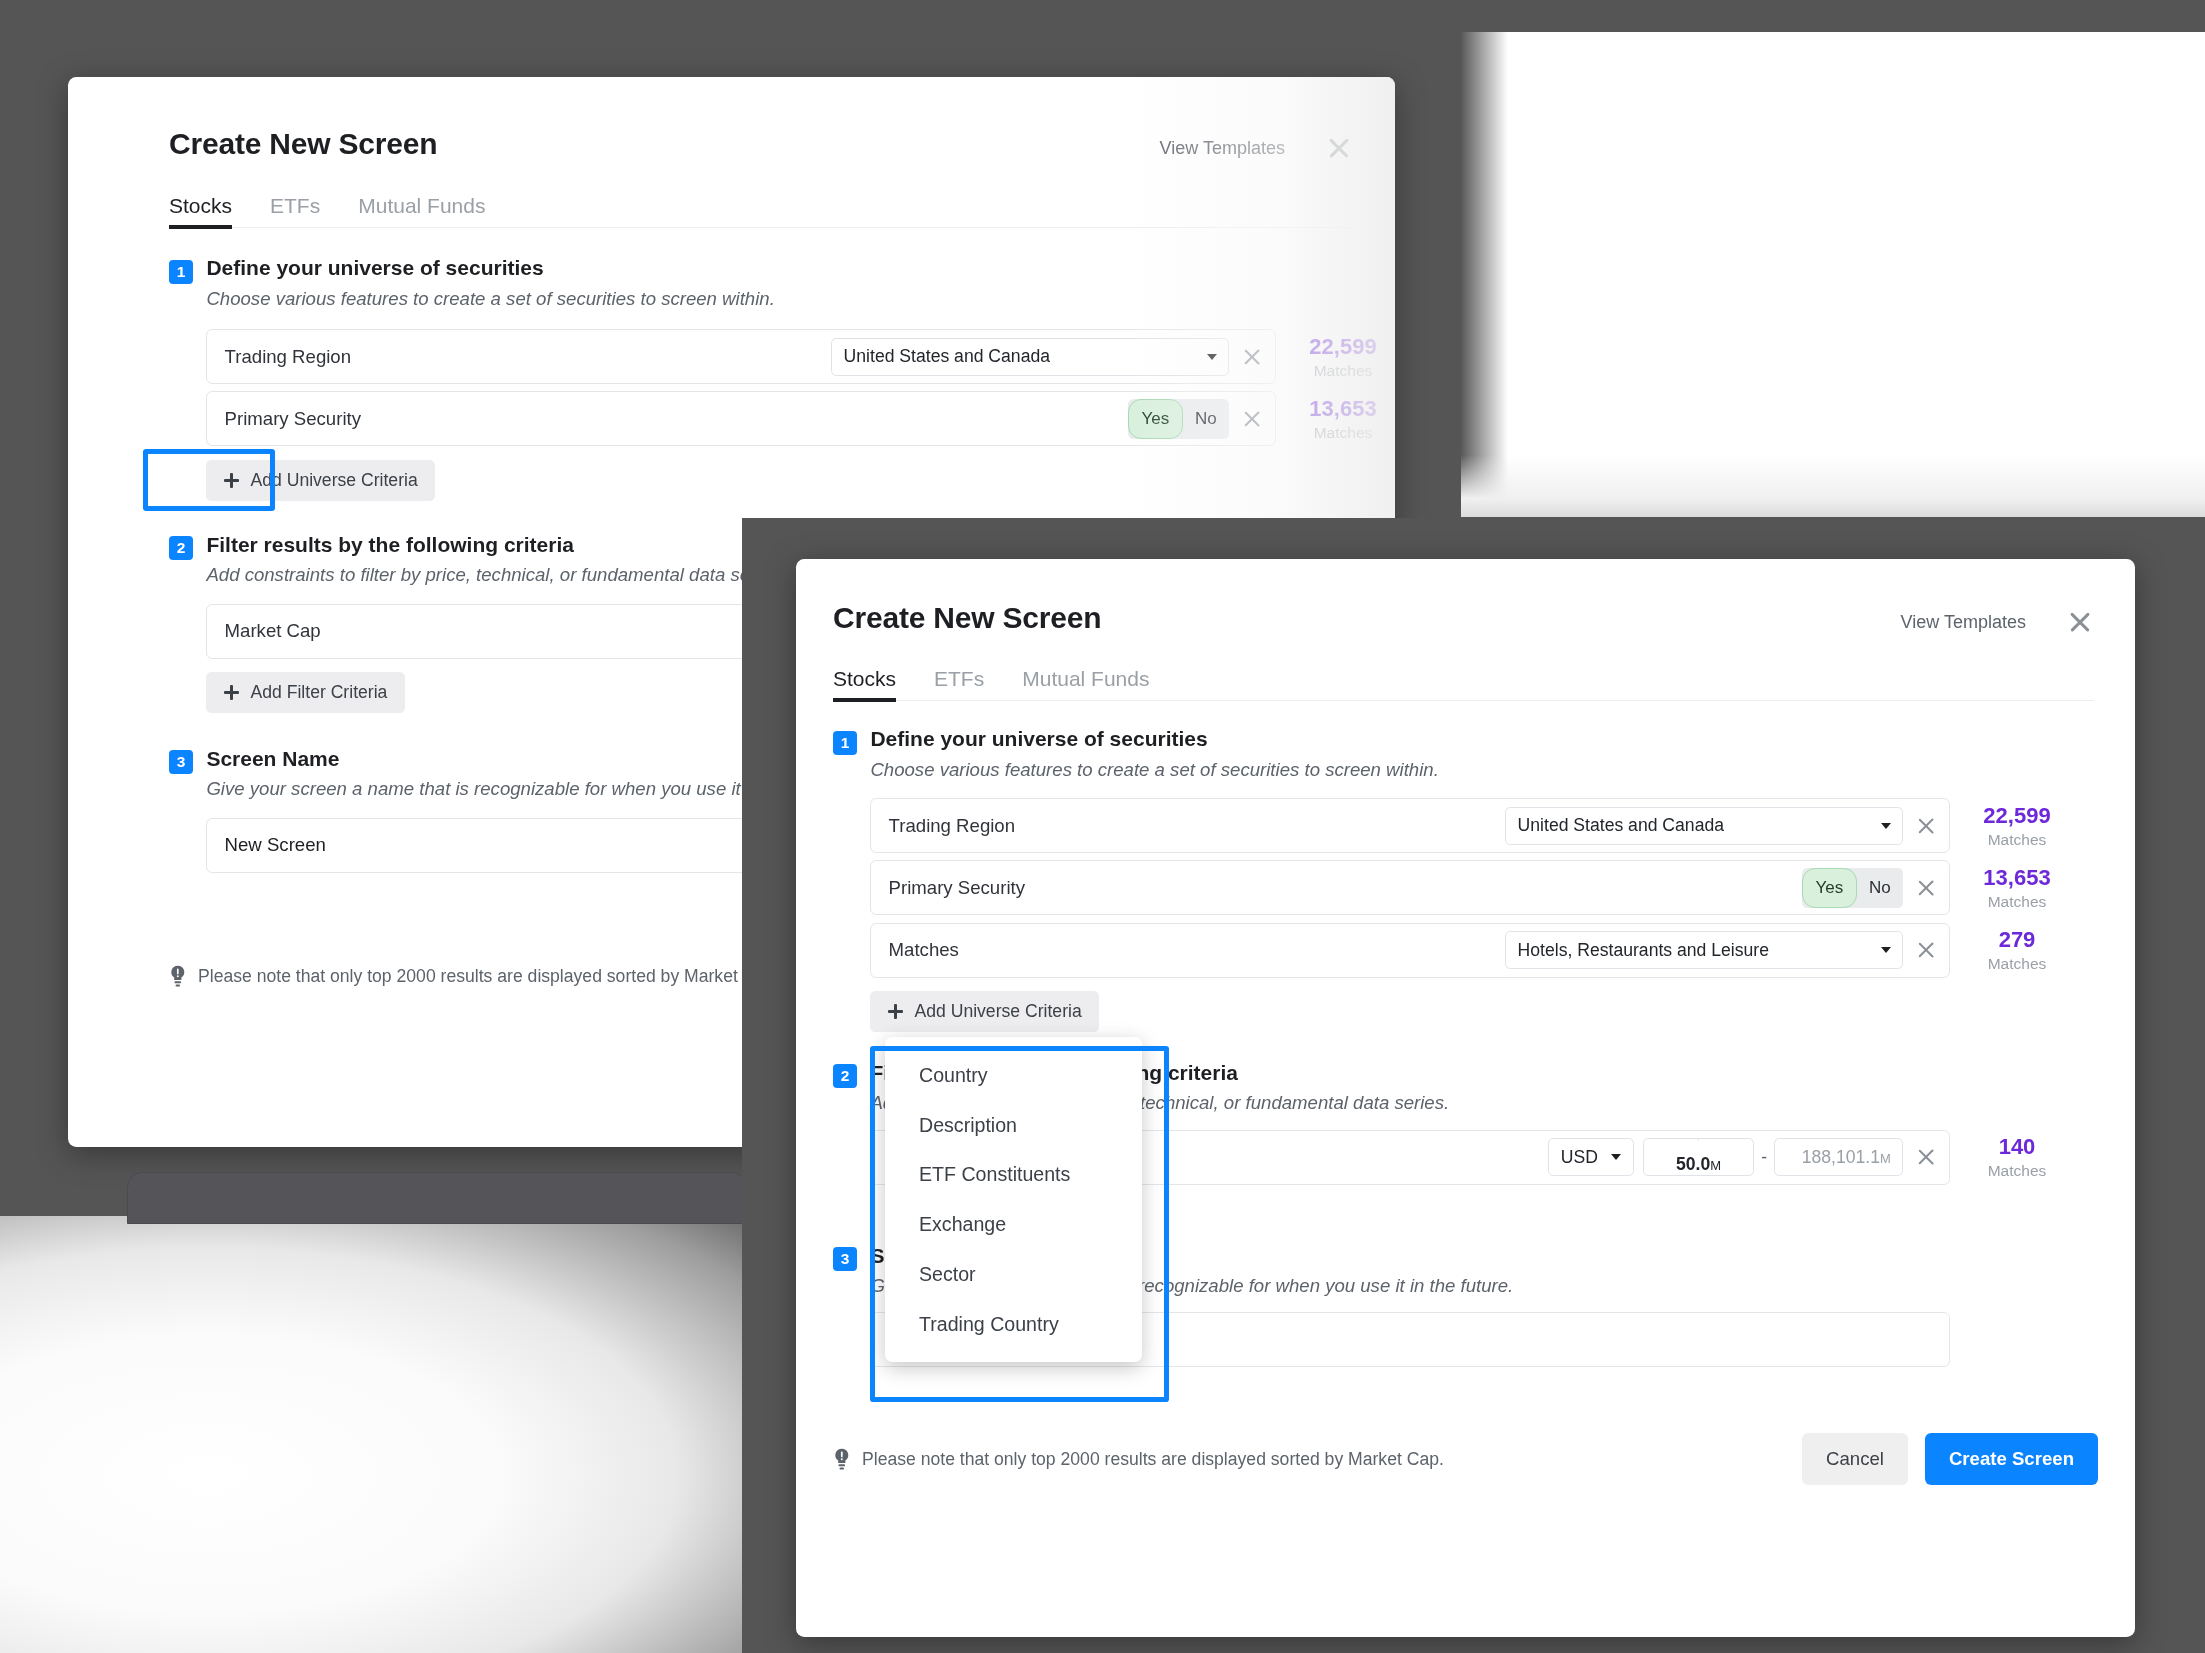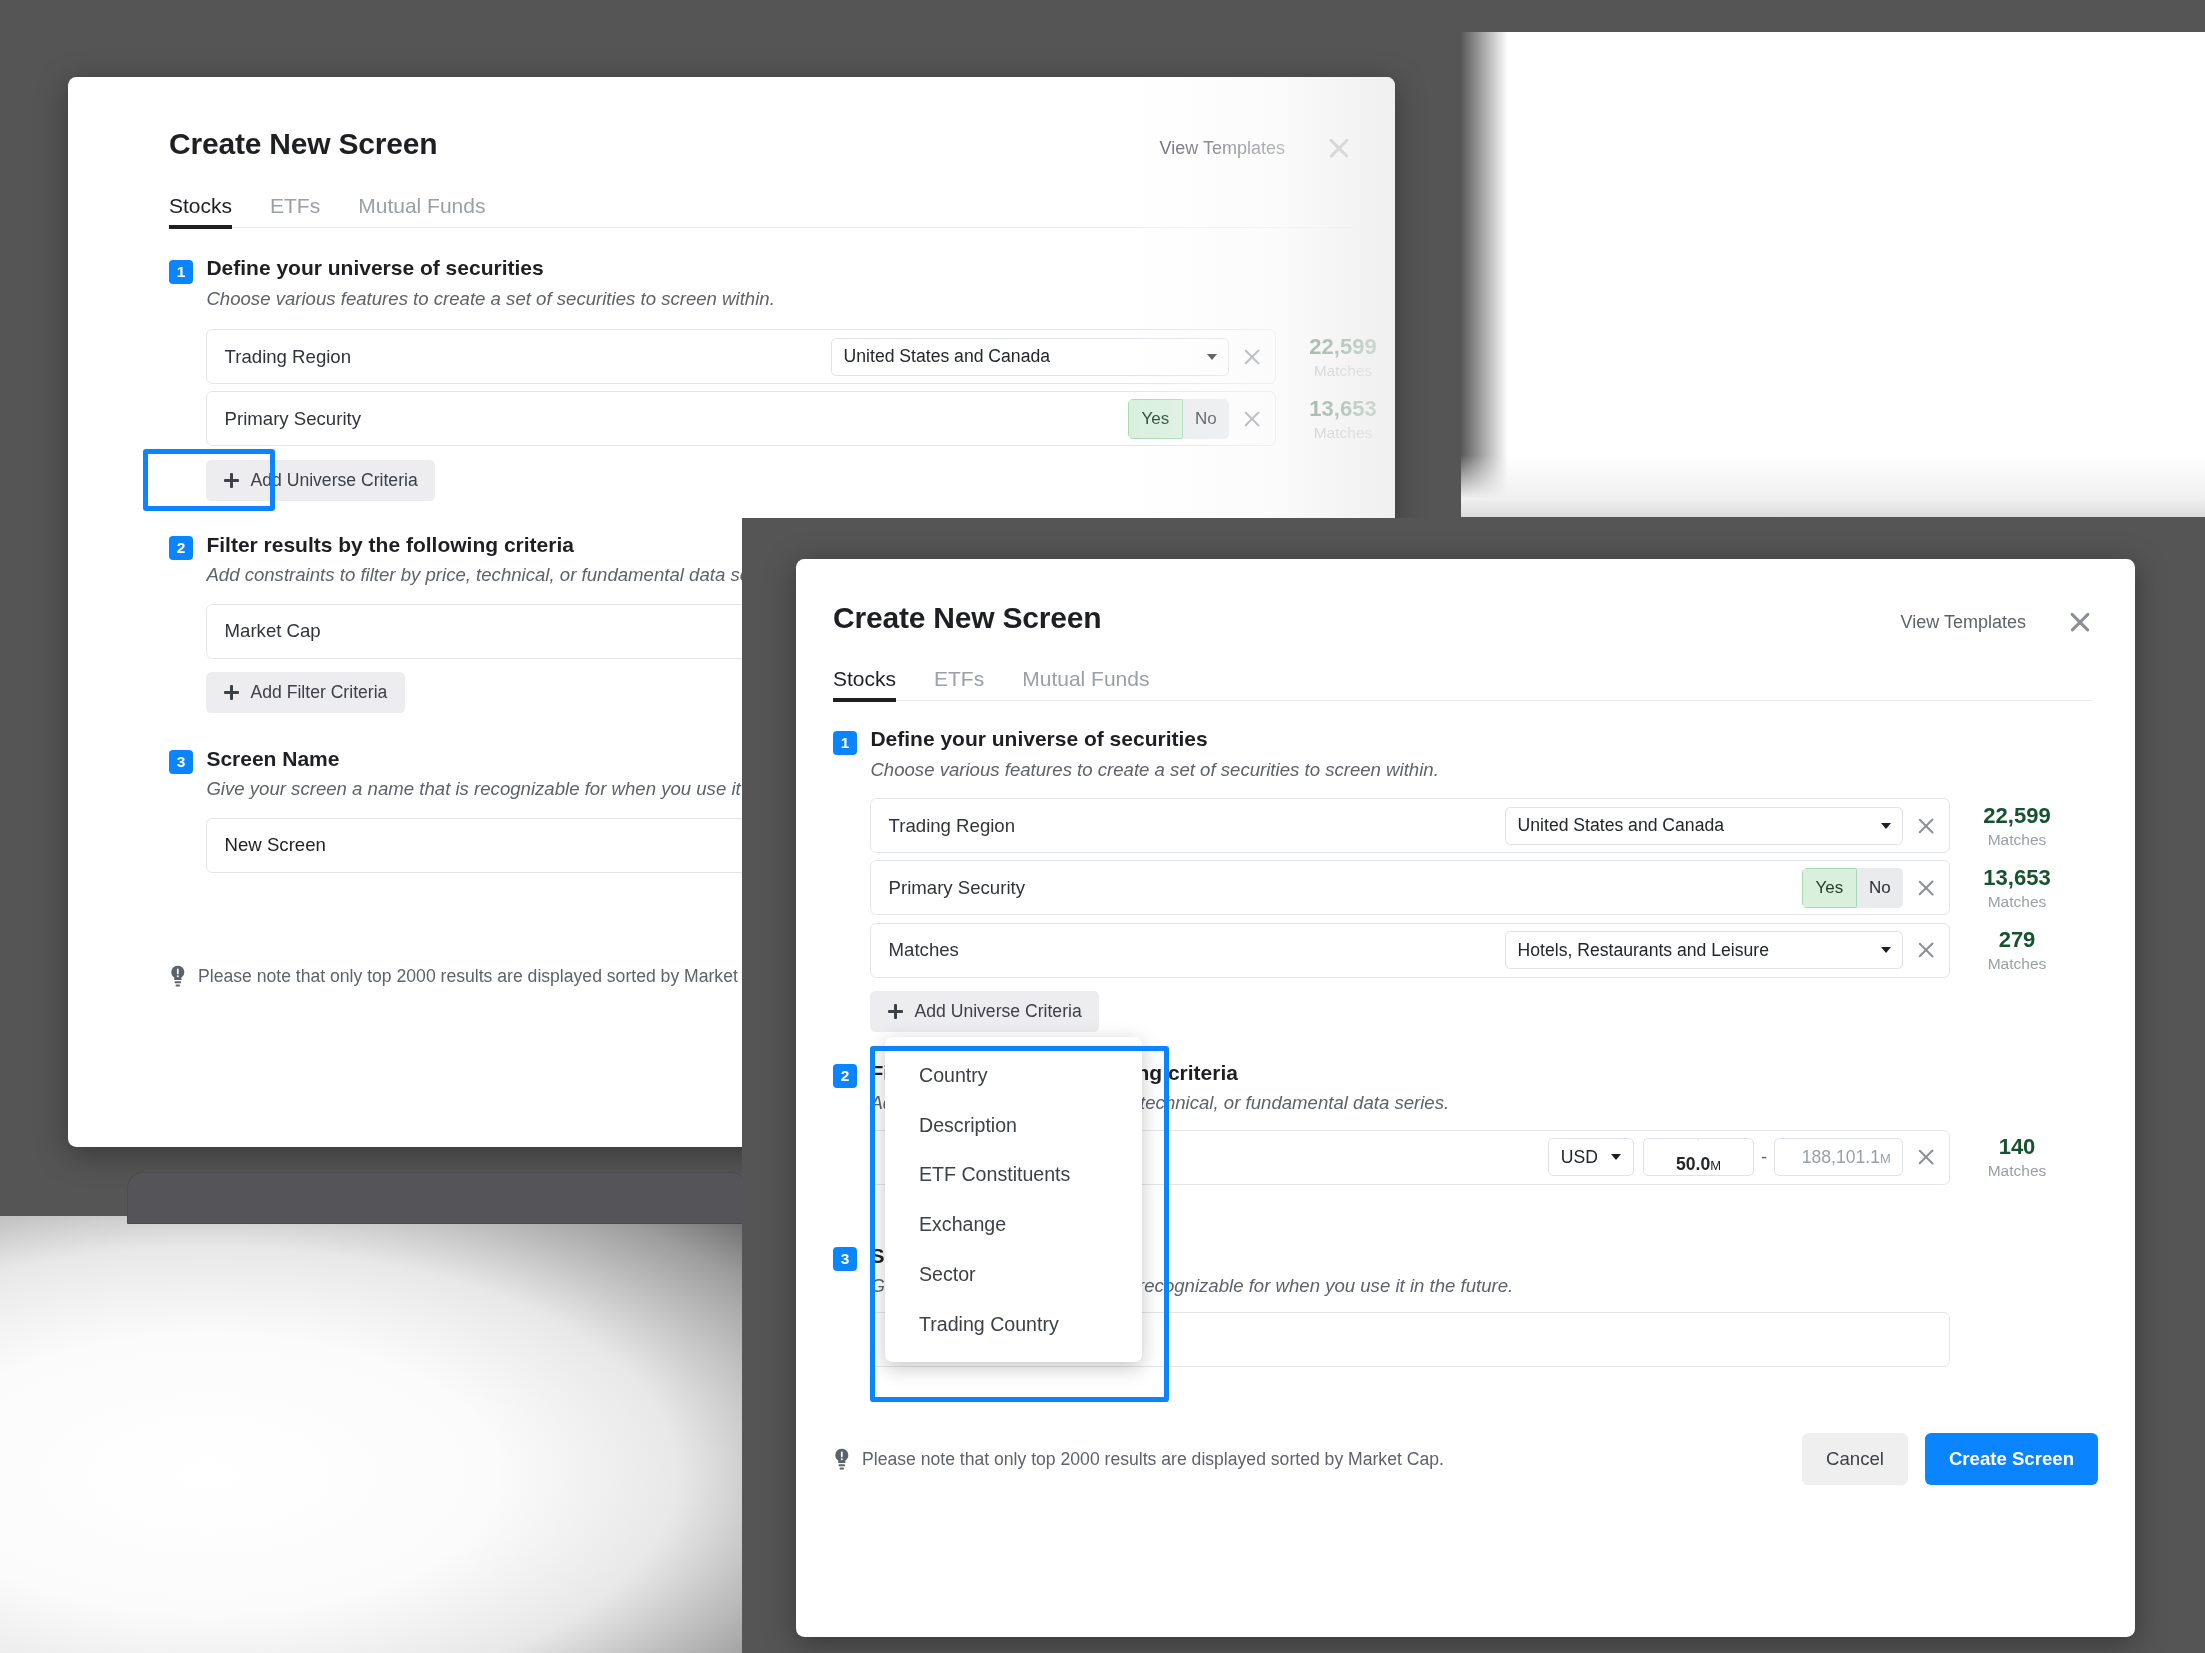--- a/index.html
+++ b/index.html
@@ -112,24 +112,24 @@
   .row-x { width:23px; height:23px; position:relative; margin-left:11.4px; flex:none;}
   .row-x::before, .row-x::after {
     content:""; position:absolute; left:50%; top:50%; width:19.6px; height:2.1px;
     background:#8b9097; border-radius:1px;
   }
   .row-x::before { transform: translate(-50%,-50%) rotate(45deg); }
   .row-x::after  { transform: translate(-50%,-50%) rotate(-45deg); }
 
   .yesno { display:flex; background:#e9ebed; border-radius:5.2px; overflow:hidden; height:40px; }
   .yesno > div { display:flex; align-items:center; justify-content:center; font-size:17px; padding:0 12.4px; color:#2c3036;}
-  .yesno .on { background:#d9f0dd; border:1px solid #a7d9b2; border-radius:2px; color:#25402c;}
+  .yesno .on { background:#d9f0dd; border:1px solid #a7d9b2; border-radius:13px; color:#25402c;}
 
   .matches { width: 103px; text-align:center; flex:none; margin-left: 15.5px;}
-  .matches .n { font-size:22px; font-weight:700; color:#14532d; }
+  .matches .n { font-size:22px; font-weight:700; color:#6d28d9; }
   .matches .t { font-size:15.5px; color:#9aa0a6; margin-top:2.1px; }
 
   .add-btn {
     display:inline-flex; align-items:center; gap:11.4px;
     background:#ededef; border-radius:5.2px; height:41px; padding:0 17.6px;
     font-size:17.6px; color:#3c4148;
   }
   .plus { position:relative; width:15.5px; height:15.5px; flex:none;}
   .plus::before,.plus::after{content:"";position:absolute;background:#3c4148;border-radius:1px;}
   .plus::before{left:0;top:6.7px;width:15.5px;height:2.6px;}

